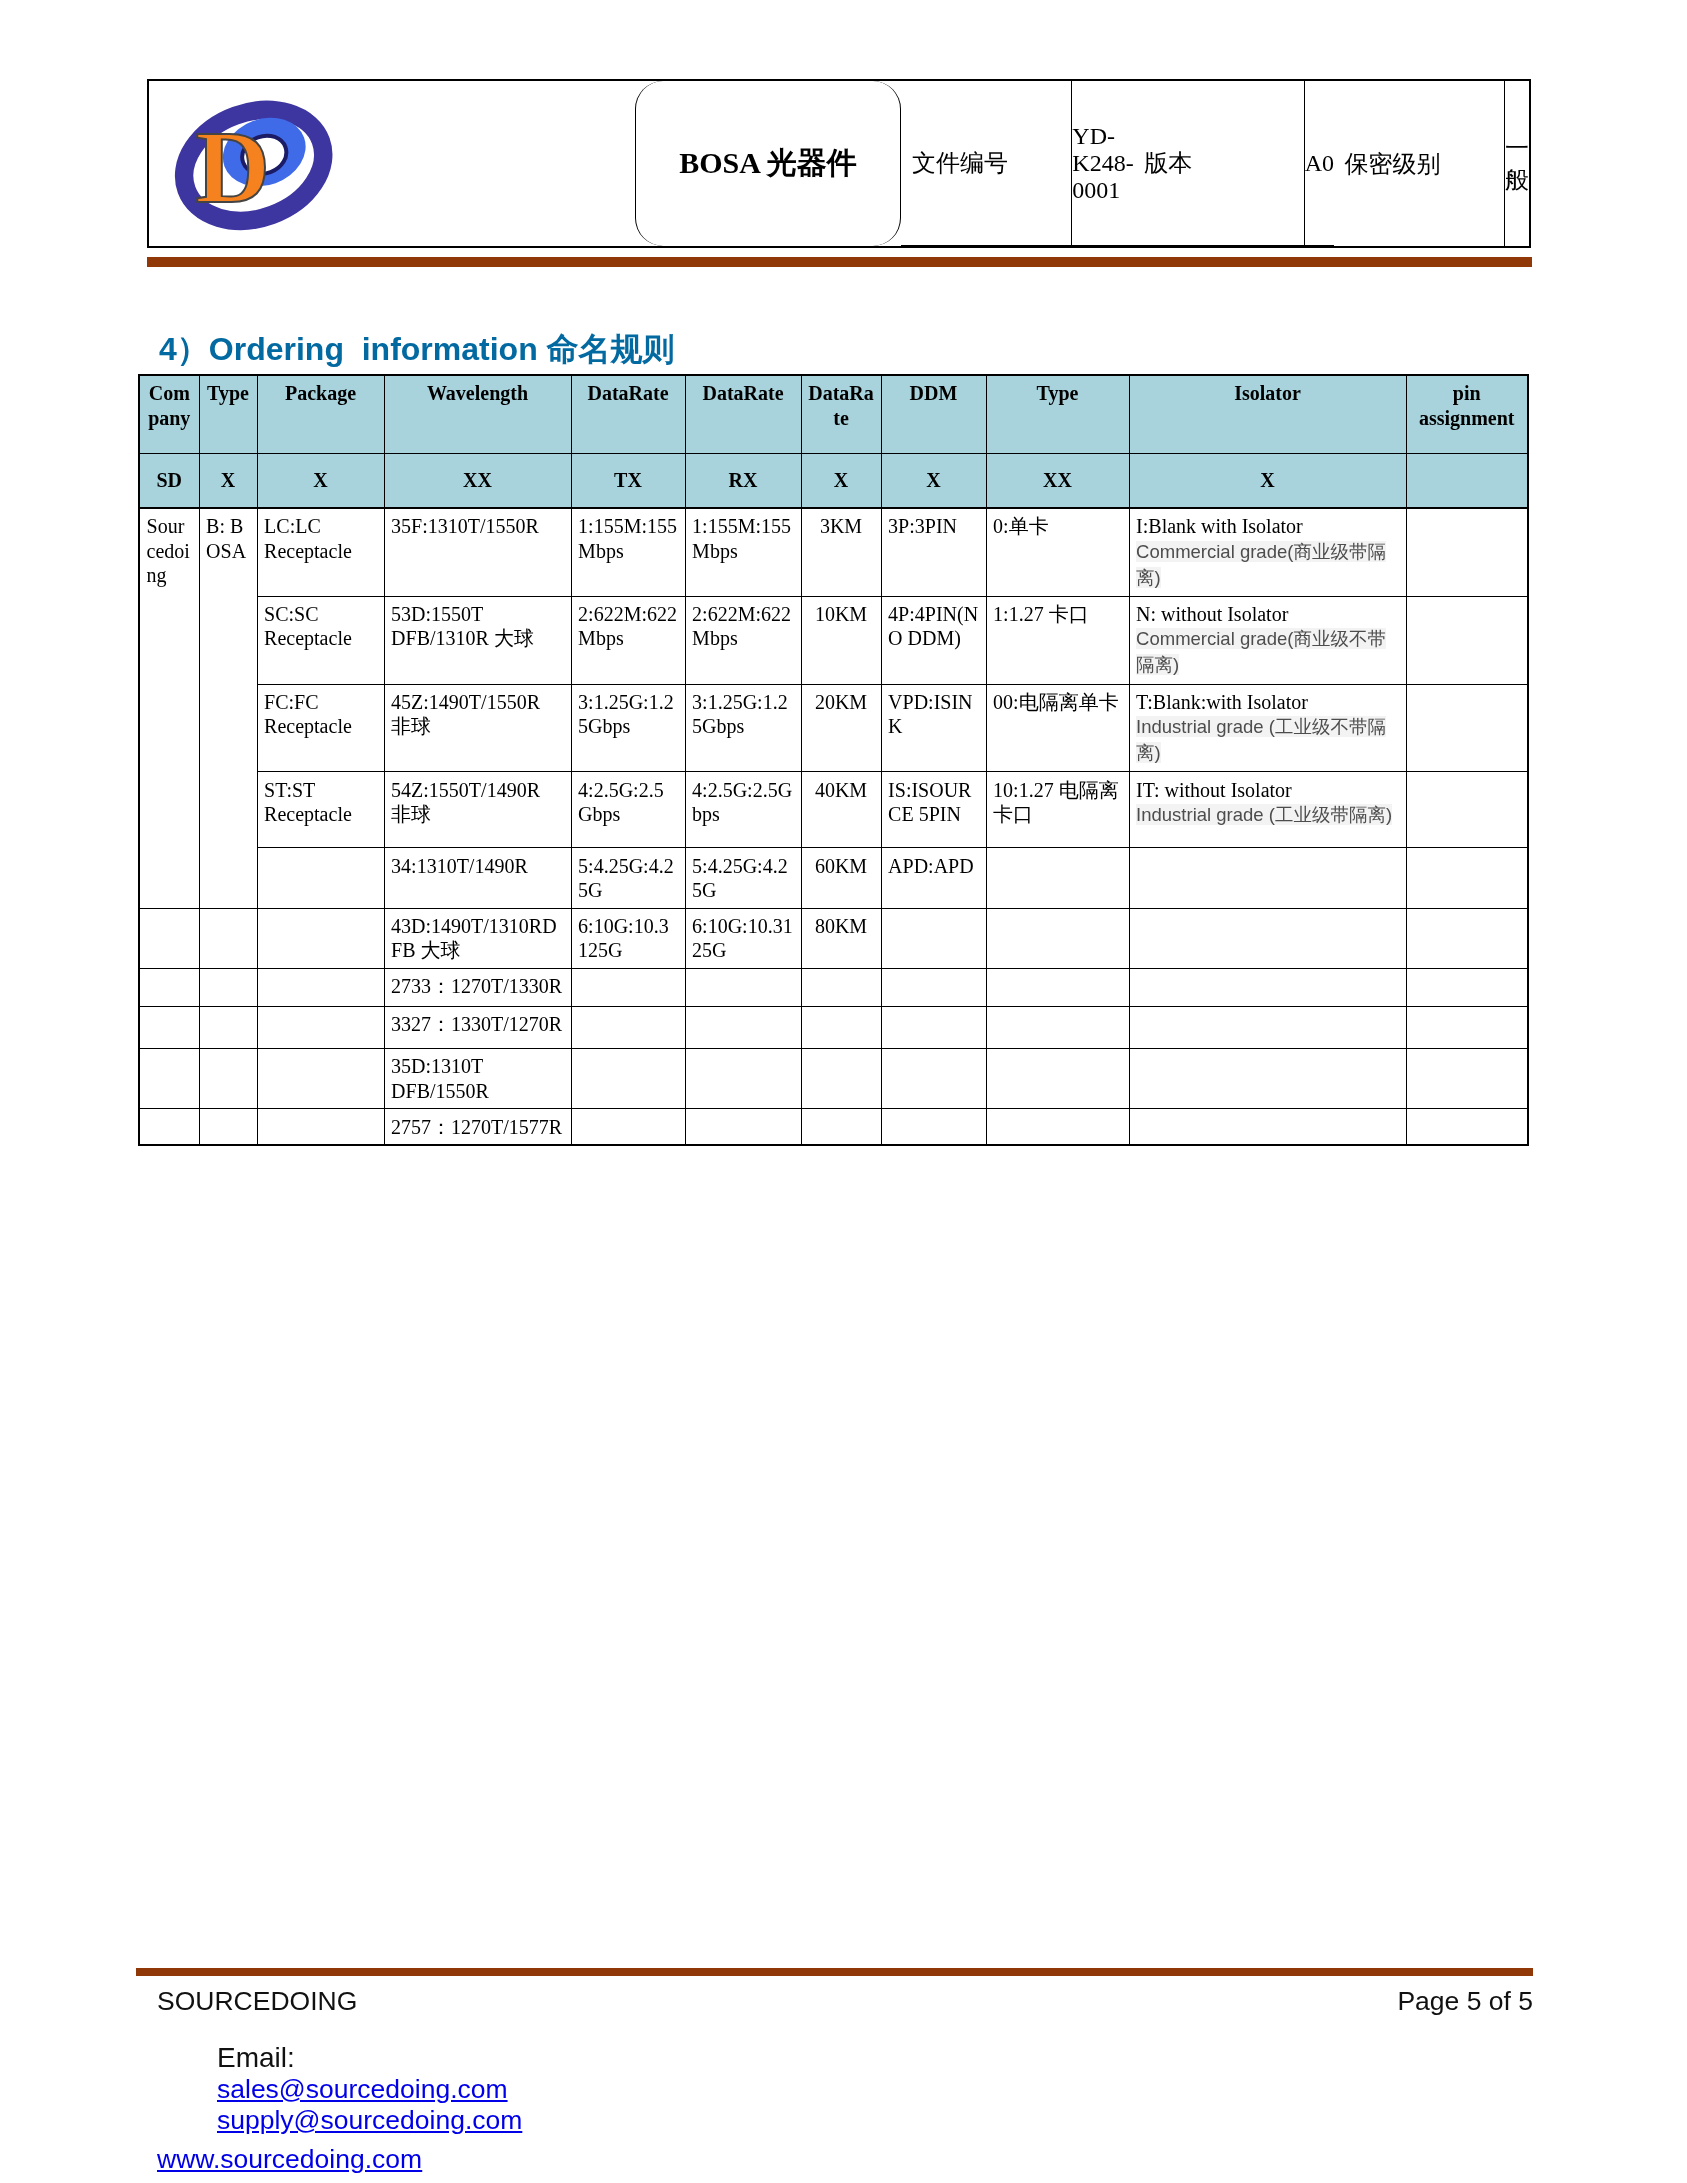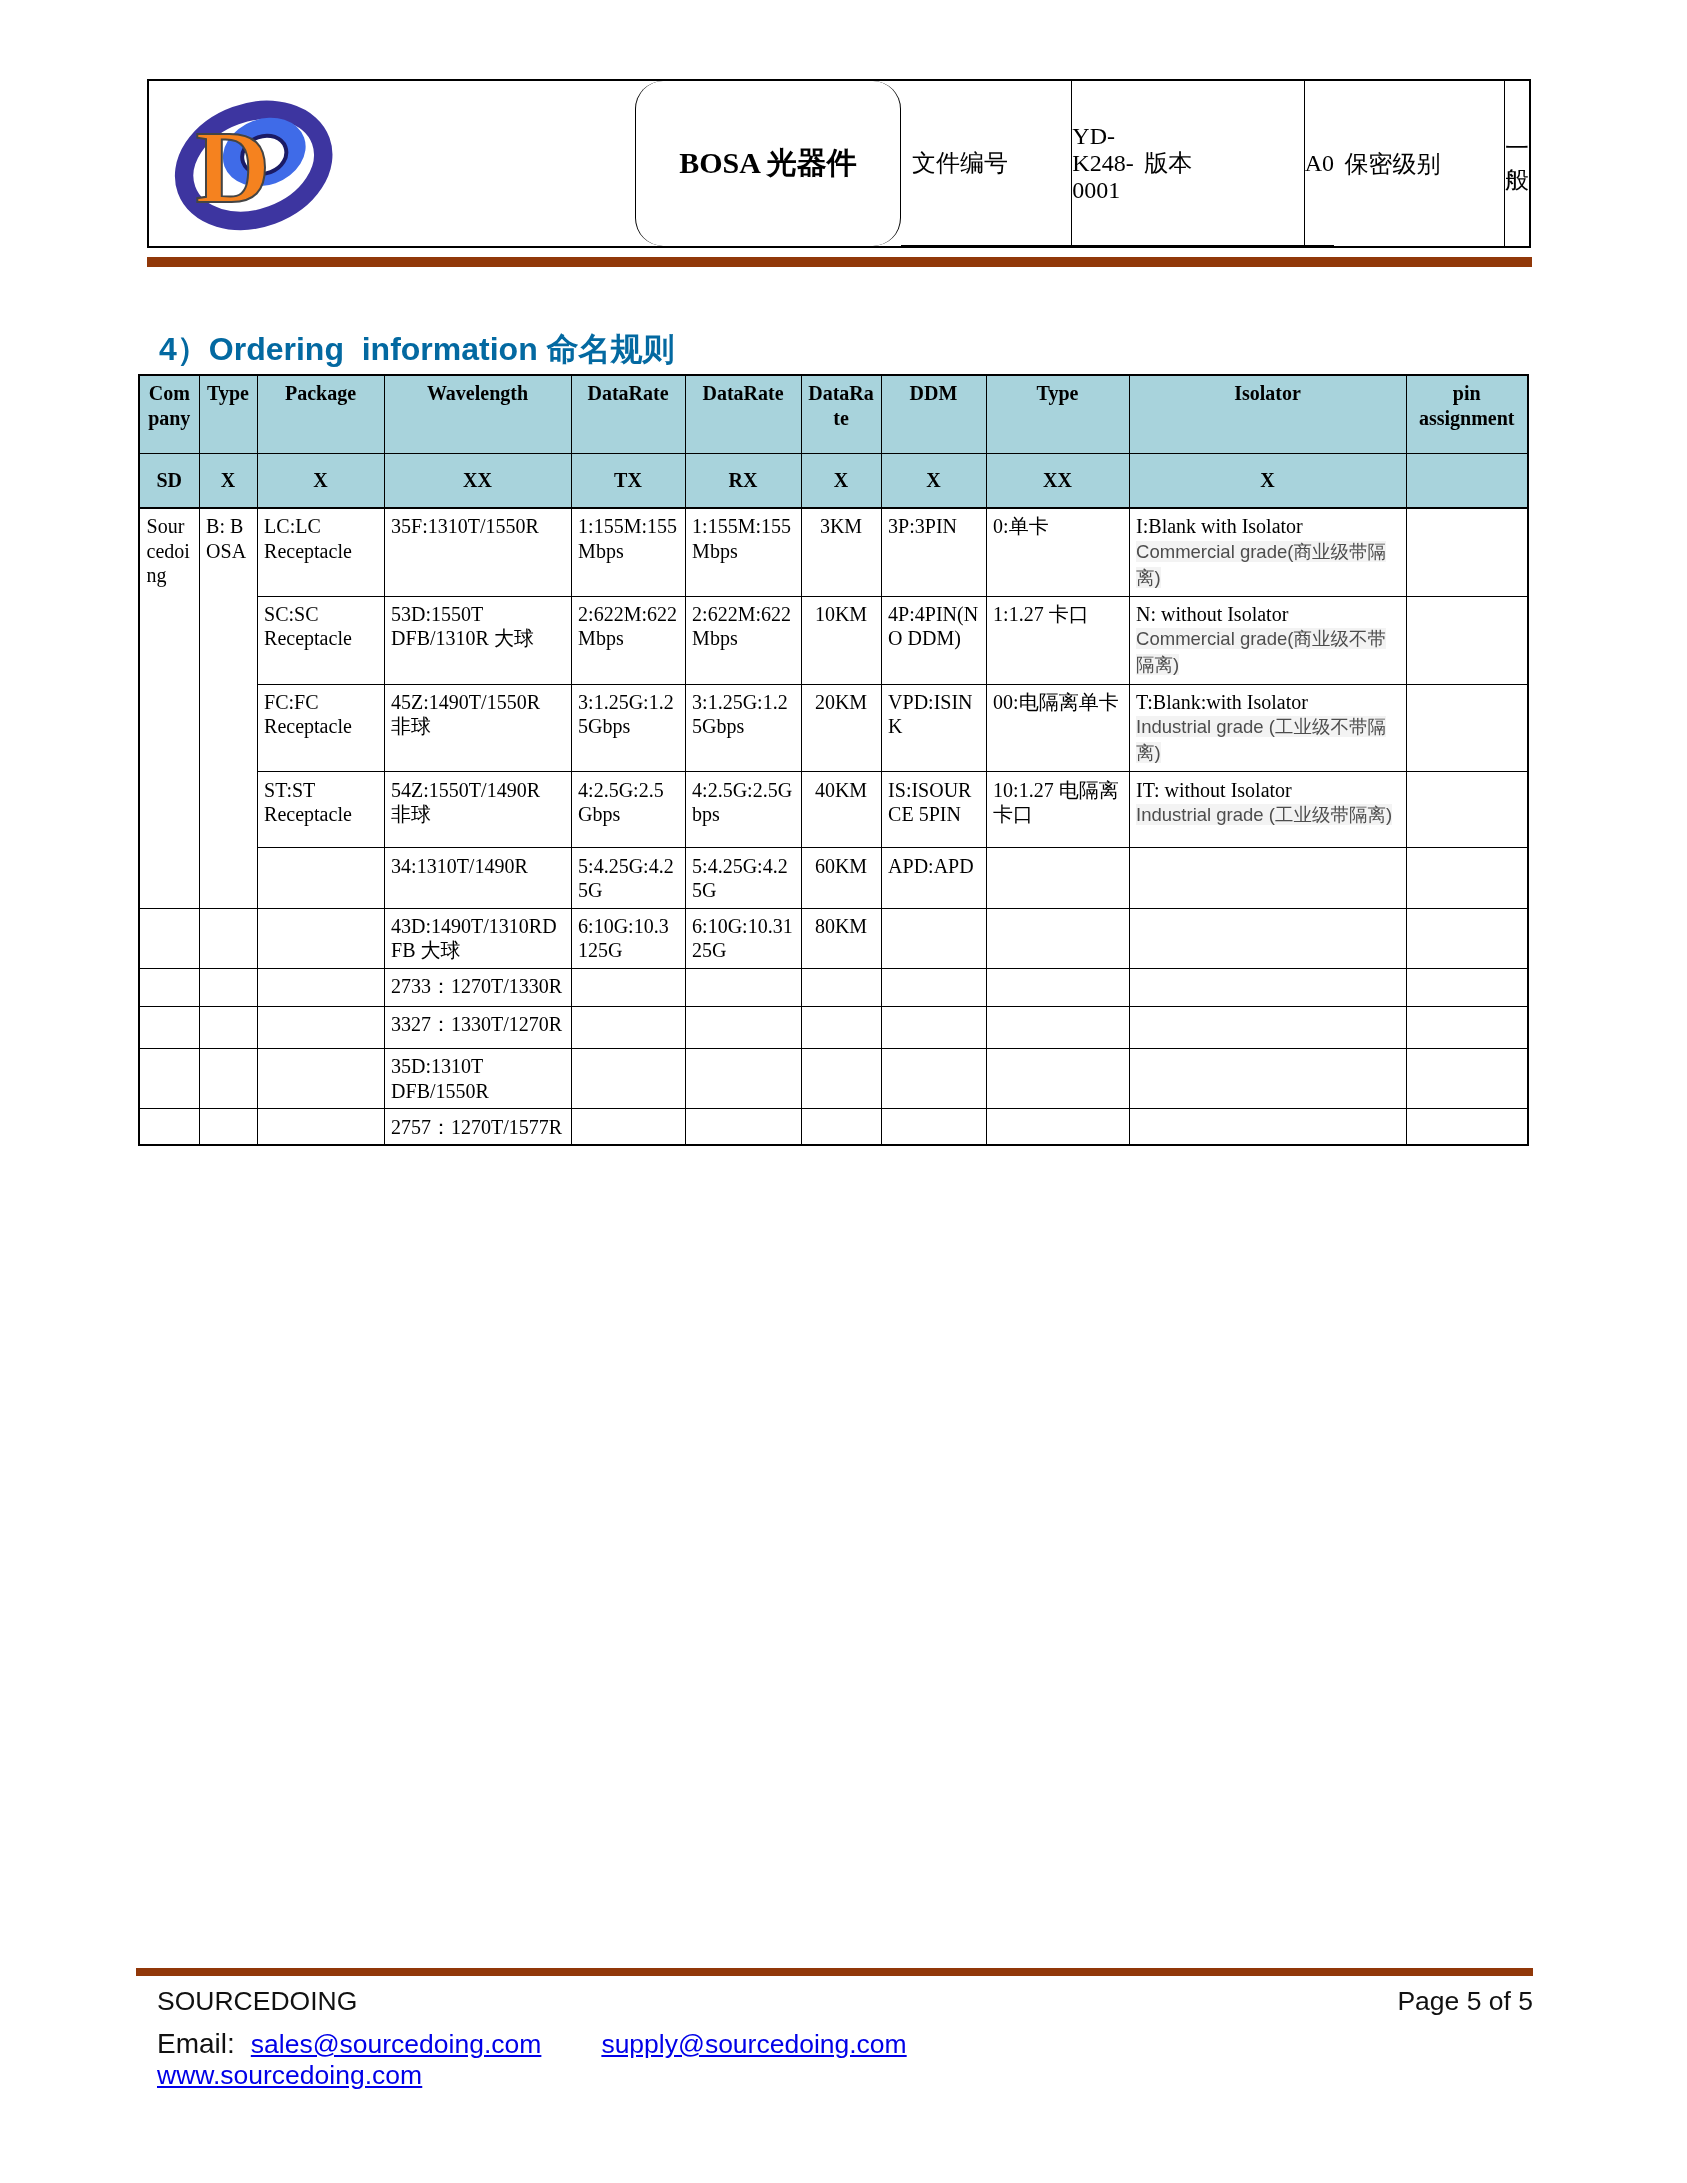--- a/index.html
+++ b/index.html
@@ -48,22 +48,22 @@
   tr.hr1{height:78px;} tr.hr2{height:55px;}
   tr.b0{height:75px;} tr.b1{height:77px;} tr.b2{height:78px;} tr.b3{height:76px;}
   tr.b4{height:52px;}  tr.b5{height:54px;}  tr.b6{height:38px;}  tr.b7{height:42px;}
   tr.b8{height:48px;}  tr.b9{height:36px;}
 
   
   .f-rule{position:absolute;left:136px;top:1968px;width:1397px;height:8px;background:#913809;}
   .footer{position:absolute;left:157px;top:1986px;width:1376px;
           font-family:"Liberation Sans",sans-serif;}
   .f-line1{display:flex;justify-content:space-between;align-items:baseline;font-size:26.5px;color:#111;}
-  .f-line2{margin-top:11px;font-size:28px;color:#111;display:flex;align-items:baseline;}
-  .f-line3{font-size:26.5px;text-decoration:underline;}
+  .f-line2{margin-top:25px;font-size:28px;color:#111;display:flex;align-items:baseline;flex-direction:column;}
+  .f-line3{margin-top:8px;font-size:26.5px;text-decoration:underline;}
   a.flink{color:#0000e8;text-decoration:underline;font-size:26.5px;}
   .f-line2 a.flink{margin-left:16px;}
   .f-line2 a.flink + a.flink{margin-left:60px;}
 </style>
 </head>
 <body>
 
 <div class="page">
 
   <div class="doc-header">

